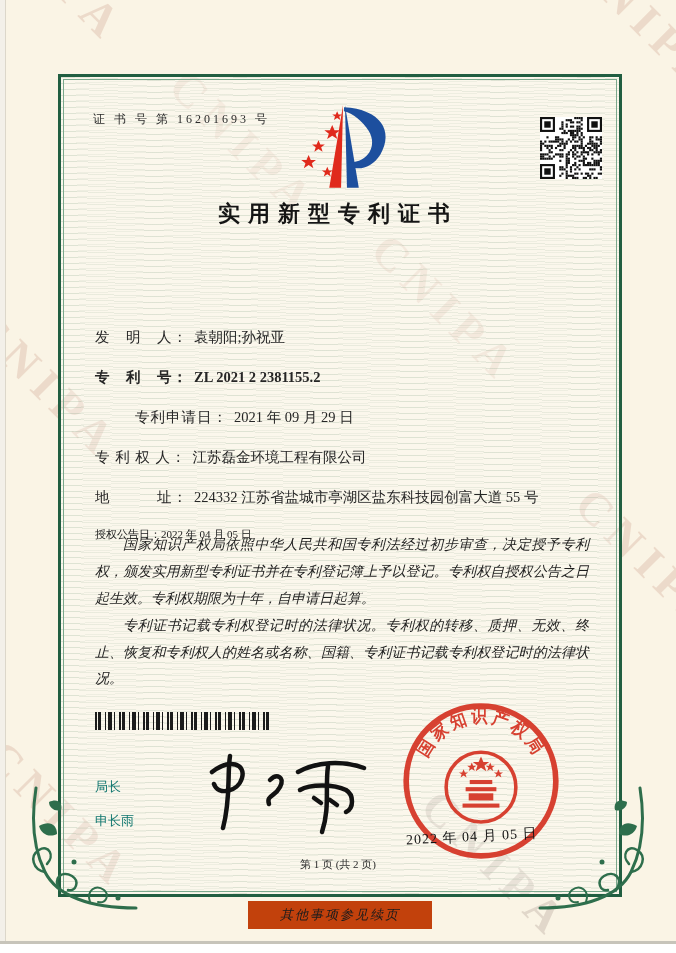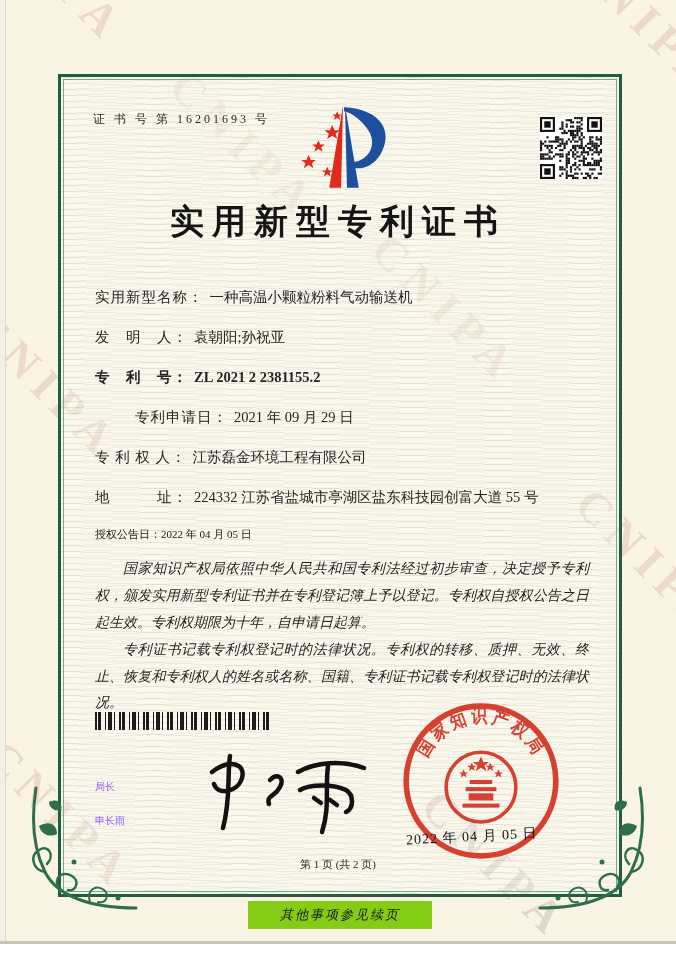--- a/index.html
+++ b/index.html
@@ -48,61 +48,61 @@
 
   .content { position:absolute; inset:0; z-index:3; color:#222; }
 
   .cert-no { position:absolute; left:93px; top:111px; font-size:12px;
     letter-spacing:3px; color:#2b2b2b; }
 
   .logo { position:absolute; left:286px; top:101px; width:118px; height:94px; }
   .qr { position:absolute; left:540px; top:117px; width:62px; height:62px; }
 
   .doc-title { position:absolute; left:0; right:0; top:199px; text-align:center;
-    font-size:34px; font-weight:bold; letter-spacing:8px; color:#151515; }
+    font-size:22px; font-weight:bold; letter-spacing:8px; color:#151515; }
 
   .field { position:absolute; left:95px; width:505px; font-size:14.5px;
     color:#262626; white-space:nowrap; }
   .field .lbl { letter-spacing:1px; }
   .field .val { margin-left:6px; }
   .f0 { top:288px; } .f1 { top:328px; } .f2 { top:368px;font-weight:bold; }
   .f3 { top:408px;margin-left:40px; } .f4 { top:448px; } .f5 { top:488px; }
   .grant-row { position:absolute; left:95px; top:527px; width:510px;
     font-size:11px; white-space:nowrap; }
   .grant-row .pair2 { position:absolute; left:248px; top:0; }
 
-  .body-text { position:absolute; left:95px; top:556px; width:494px;
+  .body-text { position:absolute; left:95px; top:532px; width:494px;
     font-size:14px; line-height:1.92; text-align:justify; color:#1e1e1e;
     font-style:italic; }
   .body-text p { text-indent:2em; }
 
   .barcode { position:absolute; left:95px; top:712px; width:176px; height:18px;
     background:repeating-linear-gradient(90deg,
       #1c1c1c 0 2px, transparent 2px 3px,
       #1c1c1c 3px 6px, transparent 6px 10px,
       #1c1c1c 10px 11px, transparent 11px 13px,
       #1c1c1c 13px 17px, transparent 17px 19px,
       #1c1c1c 19px 20px, transparent 20px 24px); }
 
   .director { position:absolute; left:95px; top:770px;
     font-family:"Liberation Sans","DejaVu Sans",sans-serif;
-    font-size:10px; color:#8b5cf6; line-height:34px; }
+    font-size:13px; color:#0f766e; line-height:34px; }
   .signature { position:absolute; left:196px; top:742px; width:180px; height:104px; }
 
   .seal { position:absolute; left:399px; top:699px; width:164px; height:164px;
     z-index:4; opacity:0.92; }
   .seal-date { position:absolute; left:406px; top:828px; z-index:5;
     font-size:14px; color:#141414; letter-spacing:1px;
     transform:rotate(-3deg); white-space:nowrap; }
 
   .page-indicator { position:absolute; left:0; right:0; top:857px;
     text-align:center; font-size:11px; color:#2c2c2c; }
 
   .note-box { position:absolute; left:248px; top:901px; width:184px; height:28px;
-    background:#84cc16; z-index:5; display:flex; align-items:center;
+    background:#c2410c; z-index:5; display:flex; align-items:center;
     justify-content:center; font-size:13px; color:#1c1c1c; letter-spacing:2px;
     font-style:italic; }
 
   svg text { font-family:"Liberation Serif","DejaVu Serif",serif; }
 </style>
 </head>
 <body>
 
 <svg width="0" height="0" style="position:absolute" aria-hidden="true">
   <defs>
@@ -450,23 +450,20 @@
           <rect x="20" y="28" width="1" height="1"></rect>
           <rect x="21" y="28" width="1" height="1"></rect>
           <rect x="23" y="28" width="1" height="1"></rect>
           <rect x="25" y="28" width="1" height="1"></rect>
           <rect x="26" y="28" width="1" height="1"></rect>
         </g>
     </svg>
 
     <div class="doc-title">实用新型专利证书</div>
 
-    <div class="field f0">
-      <span class="lbl">实用新型名称：</span><span class="val">一种高温小颗粒粉料气动输送机</span>
-    </div>
     <div class="field f1">
       <span class="lbl">发　明　人：</span><span class="val">袁朝阳;孙祝亚</span>
     </div>
     <div class="field f2">
       <span class="lbl">专　利　号：</span><span class="val">ZL 2021 2 2381155.2</span>
     </div>
     <div class="field f3">
       <span class="lbl">专利申请日：</span><span class="val">2021 年 09 月 29 日</span>
     </div>
     <div class="field f4">

